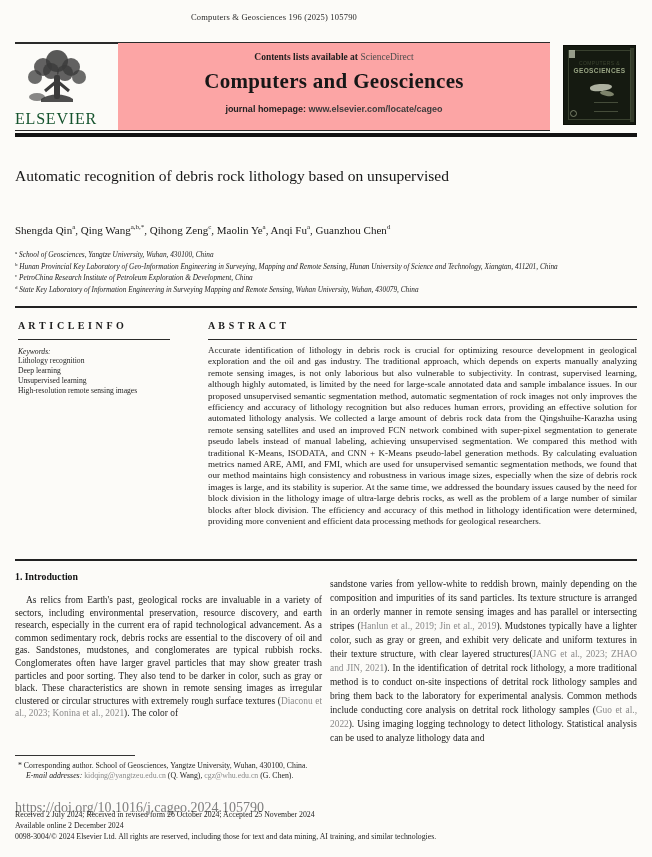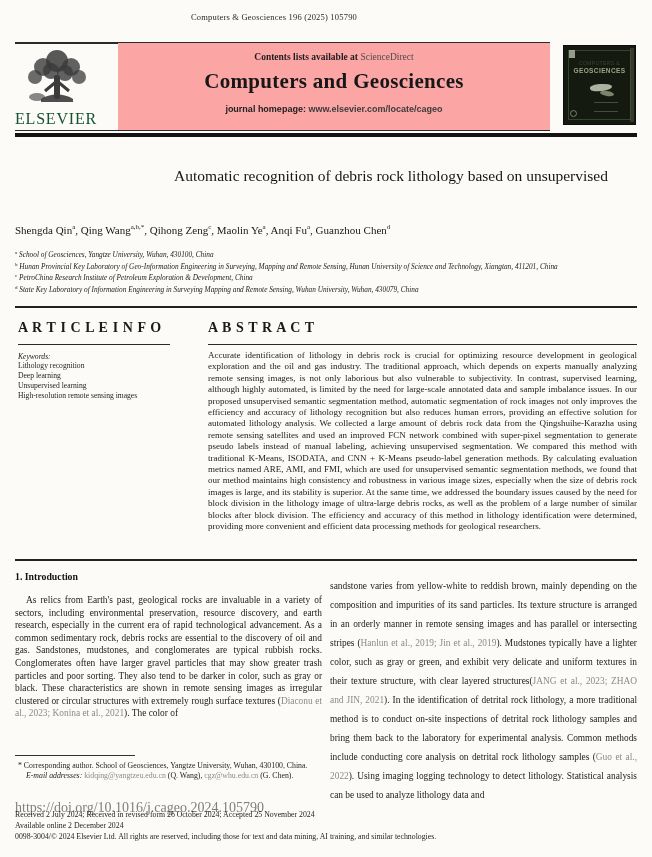--- a/index.html
+++ b/index.html
@@ -39,47 +39,47 @@
     border-radius:40% 60% 50% 50%; transform:rotate(-6deg); opacity:.85; }
   .cover-blob2 { position:absolute; top:45px; left:36px; width:14px; height:5px; background:#aab092;
     border-radius:50%; transform:rotate(8deg); opacity:.7; }
   .cover-circle { position:absolute; bottom:7px; left:6px; width:7px; height:7px; border:1px solid #8e967c;
     border-radius:50%; opacity:.8; }
   .cover-lines { position:absolute; bottom:12px; left:30px; width:24px; height:10px;
     border-top:1px solid #6d765c; border-bottom:1px solid #6d765c; opacity:.55; }
 
   .thick-rule { position:absolute; top:133px; left:15px; width:622px; height:4px; background:#131313; }
 
-  .article-title { position:absolute; top:165px; left:8px; width:600px; font-size:15.5px;
-    line-height:22px; color:#161616;text-align:right; }
+  .article-title { position:absolute; top:165px; left:15px; width:600px; font-size:15.5px;
+    line-height:22px; color:#161616; }
   .authors { position:absolute; top:223px; left:15px; width:610px; font-size:11px; color:#181818; }
   .authors sup { font-size:7px; }
   .affiliations { position:absolute; top:248px; left:15px; width:560px; font-size:7.3px;
     font-style:italic; line-height:9.3px; color:#222; }
   .affiliations sup { font-size:5px; font-style:normal; }
 
   .rule-1 { position:absolute; top:306px; left:15px; width:622px; height:1.5px; background:#222; }
 
   .info-col { position:absolute; top:320px; left:18px; width:160px; }
-  .col-heading { font-size:14px; font-weight:bold; letter-spacing:.6px; color:#1b1b1b; }
+  .col-heading { font-size:10px; font-weight:bold; letter-spacing:.6px; color:#1b1b1b; }
   .info-rule { margin-top:8px; width:152px; height:1px; background:#2a2a2a; }
   .kw-label { margin-top:7px; font-size:7.6px; font-style:italic; color:#222; }
   .kw-item { font-size:7.6px; line-height:10px; color:#1d1d1d; }
 
   .abs-col { position:absolute; top:320px; left:208px; width:429px; }
   .abs-rule { margin-top:8px; width:429px; height:1px; background:#2a2a2a; }
   .abs-text { margin-top:5px; font-size:9px; line-height:11.4px; text-align:justify; color:#1b1b1b; }
 
   .rule-2 { position:absolute; top:559px; left:15px; width:622px; height:1.5px; background:#222; }
 
   .intro-heading { position:absolute; top:571px; left:15px; font-size:9.8px; font-weight:bold; color:#141414; }
   .col-left { position:absolute; top:594px; left:15px; width:307px; font-size:9.4px; line-height:12.6px;
     text-align:justify; color:#1c1c1c; }
   .col-left .para { text-indent:11px; }
-  .col-right { position:absolute; top:577px; left:330px; width:307px; font-size:9.4px; line-height:19px;
+  .col-right { position:absolute; top:577px; left:330px; width:307px; font-size:9.4px; line-height:14px;
     text-align:justify; color:#1c1c1c; }
   .cite { color:#8a8a8a; }
 
   .footnote-rule { position:absolute; top:755px; left:15px; width:120px; height:1px; background:#333; }
   .fn-line1 { position:absolute; top:761px; left:18px; width:600px; font-size:7.8px; color:#1d1d1d; }
   .fn-line2 { position:absolute; top:771px; left:26px; width:600px; font-size:7.8px; color:#1d1d1d; }
   .fn-line2 .lbl { font-style:italic; }
   .gray-link { color:#8a8a8a; }
 
   .doi-line { position:absolute; top:800px; left:15px; font-size:14px; color:#7f7f7f; }

